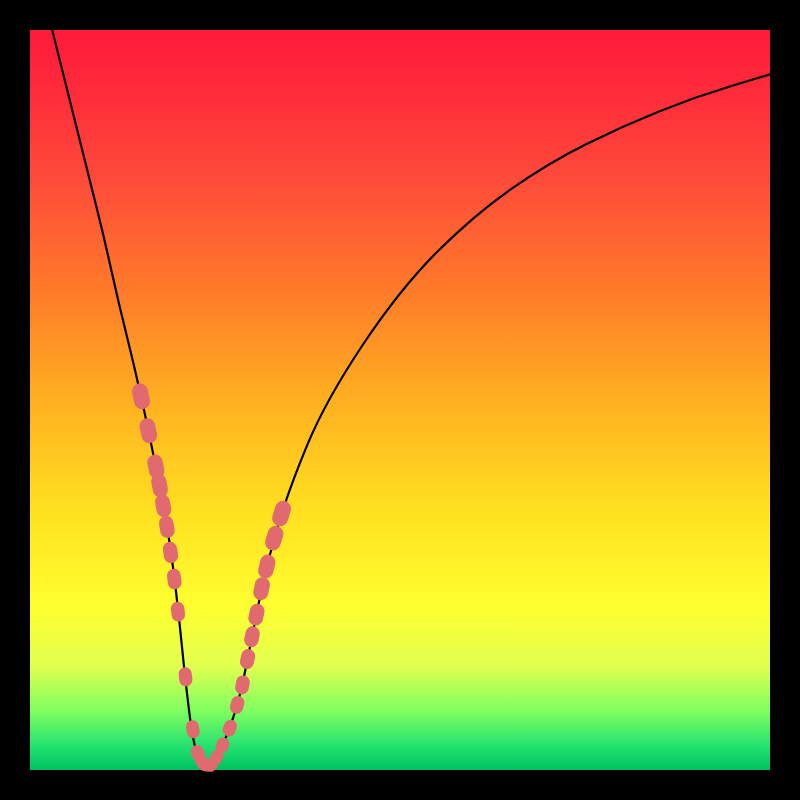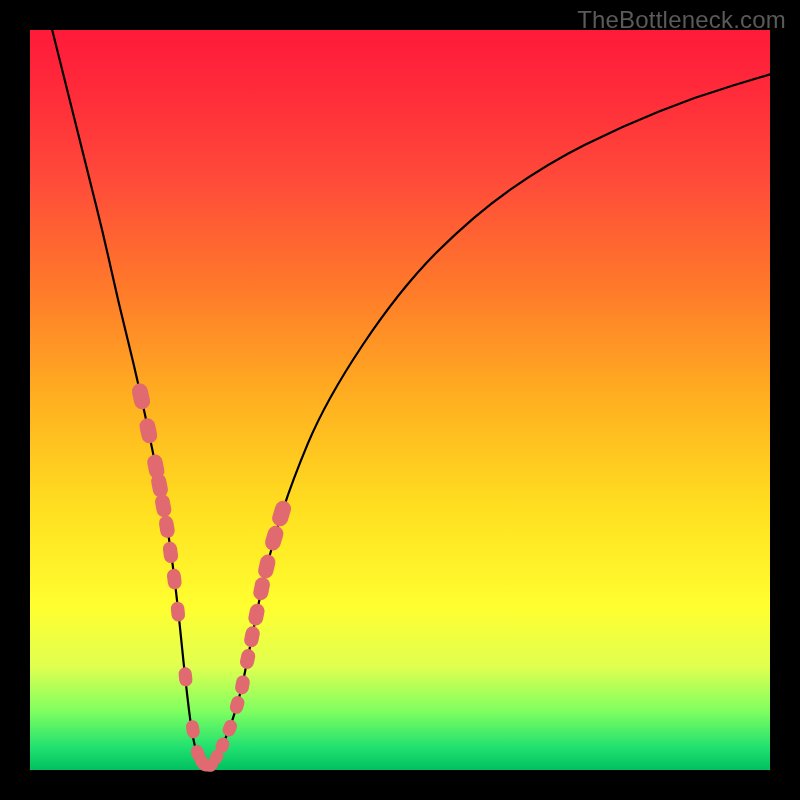--- a/index.html
+++ b/index.html
@@ -99,14 +99,13 @@
           <rect x="207.6" y="622.0" width="20.0" height="14.0" rx="7.0" ry="7.0" class="bead" transform="rotate(-78.7 217.6 629.0)"></rect>
           <rect x="211.5" y="599.6" width="21.0" height="14.3" rx="7.2" ry="7.2" class="bead" transform="rotate(-78.7 222.0 606.8)"></rect>
           <rect x="215.4" y="577.3" width="22.0" height="14.7" rx="7.3" ry="7.3" class="bead" transform="rotate(-78.7 226.4 584.6)"></rect>
           <rect x="220.1" y="551.2" width="23.0" height="15.0" rx="7.5" ry="7.5" class="bead" transform="rotate(-78.7 231.6 558.7)"></rect>
           <rect x="224.8" y="528.8" width="24.0" height="15.3" rx="7.7" ry="7.7" class="bead" transform="rotate(-76.5 236.8 536.5)"></rect>
           <rect x="231.7" y="500.3" width="25.0" height="15.7" rx="7.8" ry="7.8" class="bead" transform="rotate(-73.3 244.2 508.1)"></rect>
           <rect x="238.6" y="475.5" width="26.0" height="16.0" rx="8.0" ry="8.0" class="bead" transform="rotate(-73.3 251.6 483.5)"></rect>
         </g>
     </svg>
   </div>
-  <div class="watermark">TheBottleneck.com</div>
 </div>
 
 </body></html>

